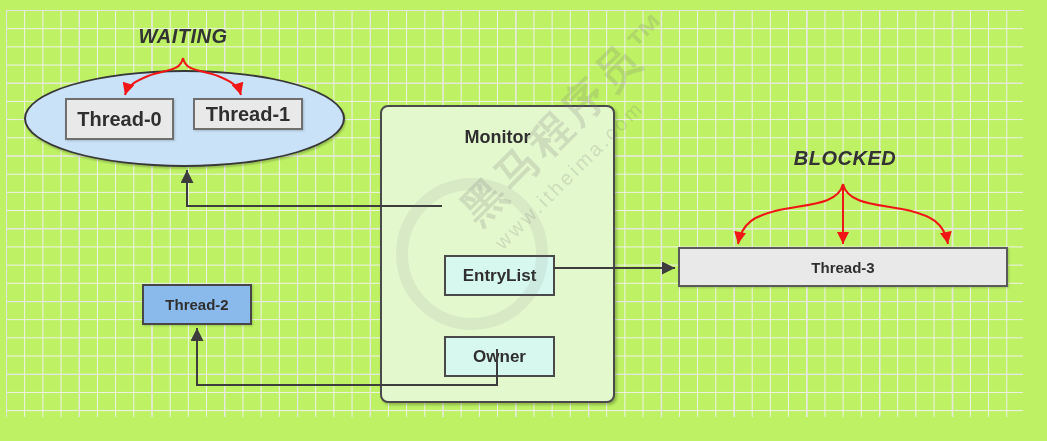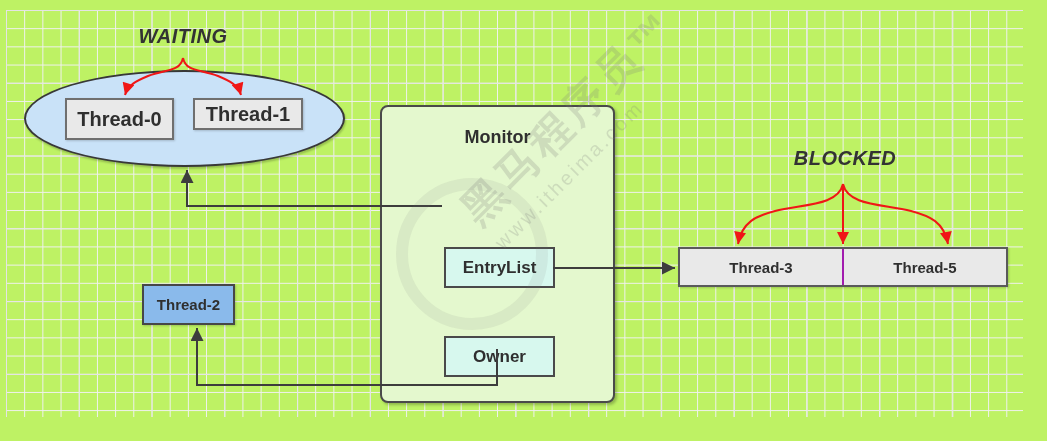--- a/index.html
+++ b/index.html
@@ -46,33 +46,33 @@
     position:absolute; left:0; top:20px; width:100%; text-align:center;
     font-weight:bold; font-size:18px; color:#2f2f2f;
   }
   .slot {
     position:absolute; left:62px; width:111px; height:40px;
     background:#d7f8ee; border:2px solid #4a4a4a;
     display:flex; align-items:center; justify-content:center;
     font-weight:bold; font-size:17px; color:#2f2f2f;
   }
   #slot-waitset  { top:79px; }
-  #slot-entrylist{ top:140px; height:41px; }
+  #slot-entrylist{ top:148px; height:41px; }
   #slot-owner    { top:201px; height:41px;margin-top:28px; }
-  #thread-2 { left:142px; top:284px; width:93px; height:41px;
+  #thread-2 { left:142px; top:284px; width:110px; height:41px;
               background:#8abaeb; border:2px solid #474747; font-size:15px; }
   #blocked-row {
     position:absolute; left:678px; top:247px; width:330px; height:40px;
     display:flex; border:2px solid #5a5a5a; background:#e9e9e9;
     box-shadow:1px 1px 2px rgba(0,0,0,0.18);
   }
   .blocked-cell {
     flex:1; display:flex; align-items:center; justify-content:center;
     font-weight:bold; font-size:15px; color:#2f2f2f;
-    border-right:2px solid #a21caf;
+    border-right:2px solid #f97316;
   }
   .blocked-cell:last-child { border-right:none; }
   #arrow-layer { position:absolute; left:0; top:0; width:1047px; height:441px;
                  pointer-events:none; z-index:5; }
   
   #watermark {
     position:absolute; left:478px; top:185px; width:320px;
     transform:rotate(-45deg); transform-origin:0 50%;
     color:rgba(125,125,125,0.22); white-space:nowrap;
     z-index:6; pointer-events:none; text-align:left;
@@ -102,21 +102,20 @@
   <div id="monitor">
     <div id="monitor-title">Monitor</div>
     <div class="slot" id="slot-entrylist">EntryList</div>
     <div class="slot" id="slot-owner">Owner</div>
   </div>
 
   <div class="state-title" style="left:770px; top:147px; width:150px;">BLOCKED</div>
 
   <div id="blocked-row">
     <div class="blocked-cell">Thread-3</div>
-    <div class="blocked-cell">Thread-5</div>
   </div>
 
   <div class="box" id="thread-2">Thread-2</div>
 
   <svg id="arrow-layer" viewBox="0 0 1047 441" xmlns="http://www.w3.org/2000/svg">
     <defs>
       <marker id="ah-black" viewBox="0 0 10 10" refX="10" refY="5" markerUnits="userSpaceOnUse" markerWidth="15" markerHeight="13" orient="auto">
         <path d="M0,0 L10,5 L0,10 Z" fill="#3d3d3d"></path>
       </marker>
       <marker id="ah-red" viewBox="0 0 10 10" refX="10" refY="5" markerUnits="userSpaceOnUse" markerWidth="14" markerHeight="12" orient="auto">

